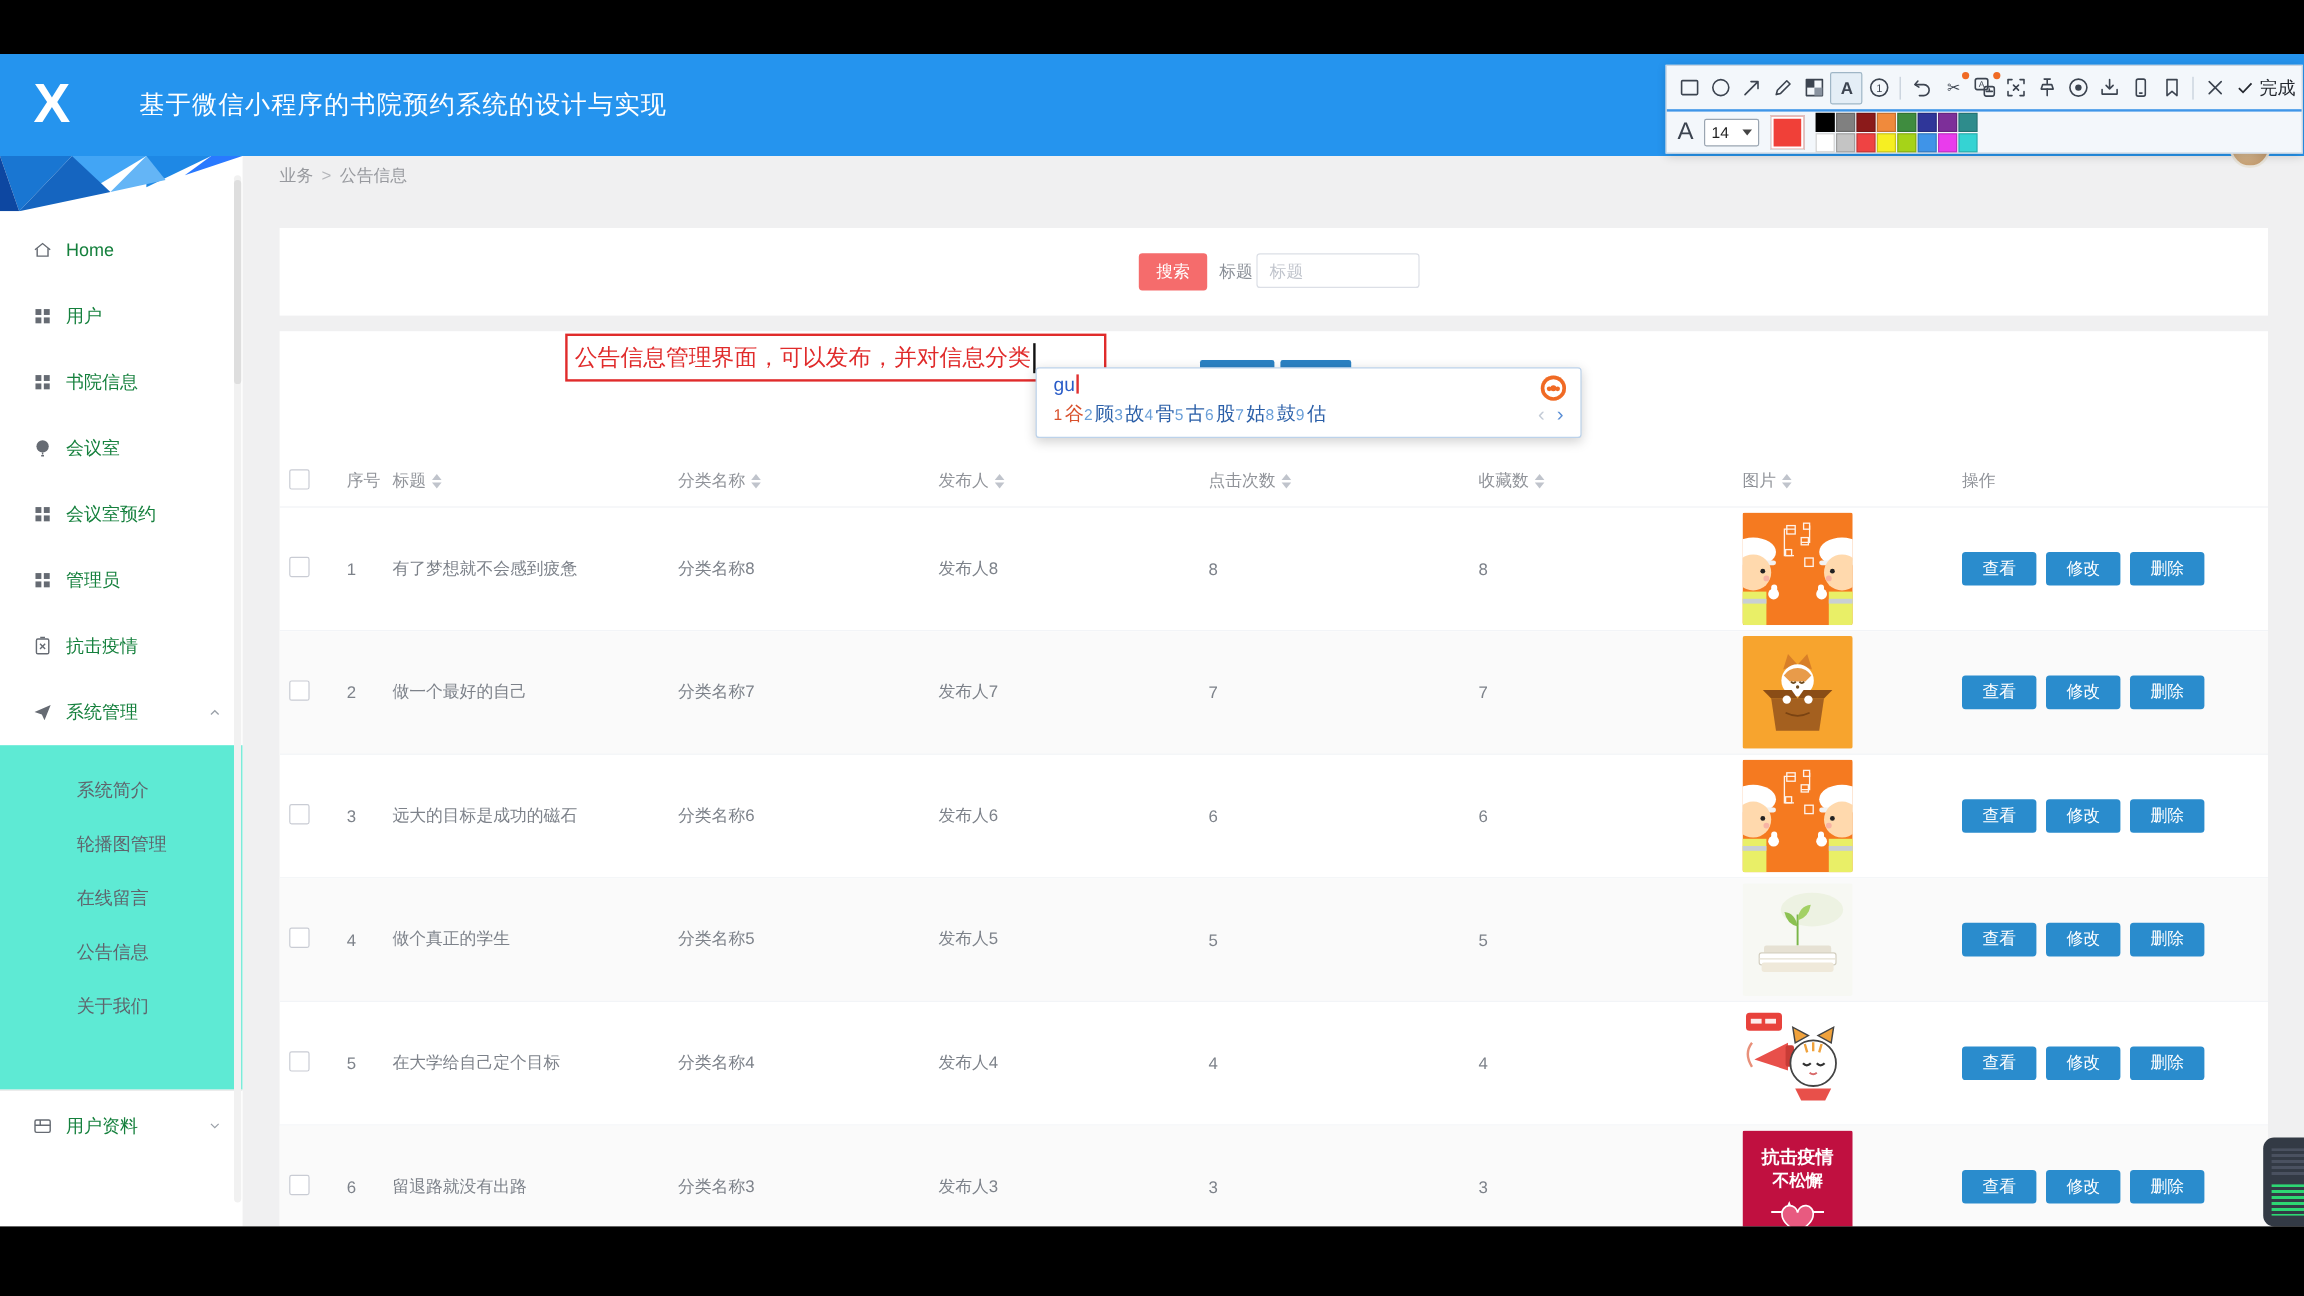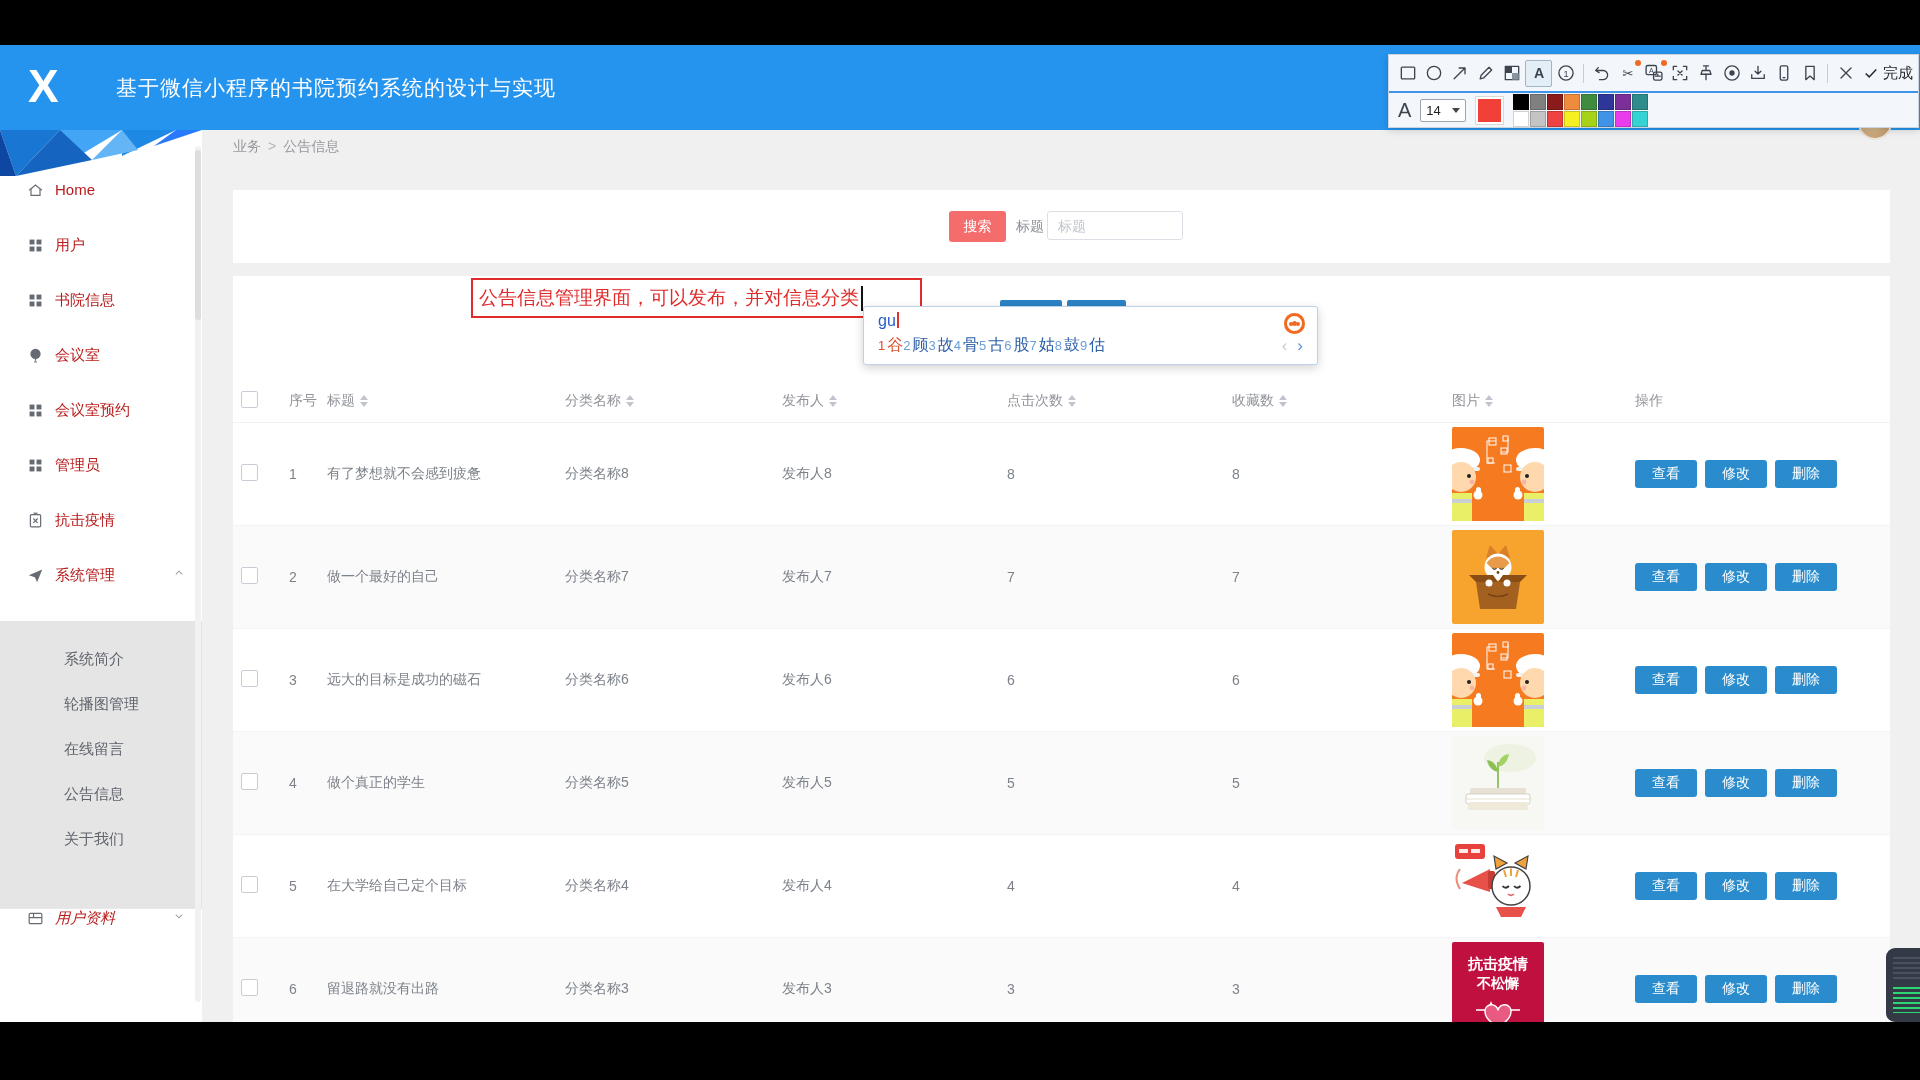--- a/index.html
+++ b/index.html
@@ -11,26 +11,26 @@
 
   
   header{position:absolute;left:0;top:45px;width:1920px;height:85px;background:#2594ee;z-index:2;}
   .logo{position:absolute;left:28px;top:50%;transform:translateY(-54%);font-size:46px;font-weight:800;color:#fff;}
   .title{position:absolute;left:116px;top:0;height:85px;line-height:85px;color:#fff;font-size:21px;font-weight:400;letter-spacing:1px;}
 
   
   aside{position:absolute;left:0;top:130px;width:202px;height:892px;background:#fff;z-index:3;}
   .banner{position:absolute;left:0;top:0;}
   #menu{position:absolute;left:0;top:51px;right:0;}
-  .m-item{position:relative;height:55px;display:flex;padding-left:26px;color:#b91c1c;font-size:15px;cursor:pointer;}
+  .m-item{position:relative;height:55px;display:flex;align-items:center;padding-left:26px;color:#15803d;font-size:15px;cursor:pointer;}
   .m-item svg{width:19px;height:19px;margin-right:10px;stroke:#666b73;fill:none;stroke-width:1.5;}
   .m-item .chev{position:absolute;right:16px;width:14px;height:14px;stroke:#9aa0a8;stroke-width:1.8;margin:0;}
-  #submenu{position:absolute;left:0;top:491px;right:0;height:287px;background:#e5e5e5;padding-top:15px;box-sizing:border-box;}
+  #submenu{position:absolute;left:0;top:491px;right:0;height:287px;background:#5eead4;padding-top:15px;box-sizing:border-box;}
   .s-item{height:45px;line-height:45px;padding-left:64px;font-size:15px;color:#5f646c;cursor:pointer;}
-  #menuFooter{position:absolute;left:0;top:778px;right:0;height:58px;border-top:1px solid #e8e8e8;font-style:italic;}
+  #menuFooter{position:absolute;left:0;top:778px;right:0;height:58px;border-top:1px solid #e8e8e8;}
   #menuFooter .m-item{height:58px;}
   .side-sb{position:absolute;right:1px;top:16px;width:6px;height:856px;background:#f1f1f1;border-radius:3px;}
   .side-sb::before{content:"";position:absolute;left:0;top:4px;width:6px;height:170px;border-radius:3px;background:#dedede;}
 
   
   main{position:absolute;left:202px;top:130px;width:1718px;height:892px;background:#f0f0f1;z-index:1;}
   .breadcrumb{position:absolute;left:31px;top:0;height:32px;line-height:32px;font-size:14px;color:#97999e;}
   .bc-sep{margin:0 7px;color:#b4b6ba;}
   .panel{position:absolute;background:#fff;}
   .search-panel{left:31px;top:60px;width:1657px;height:73px;}

